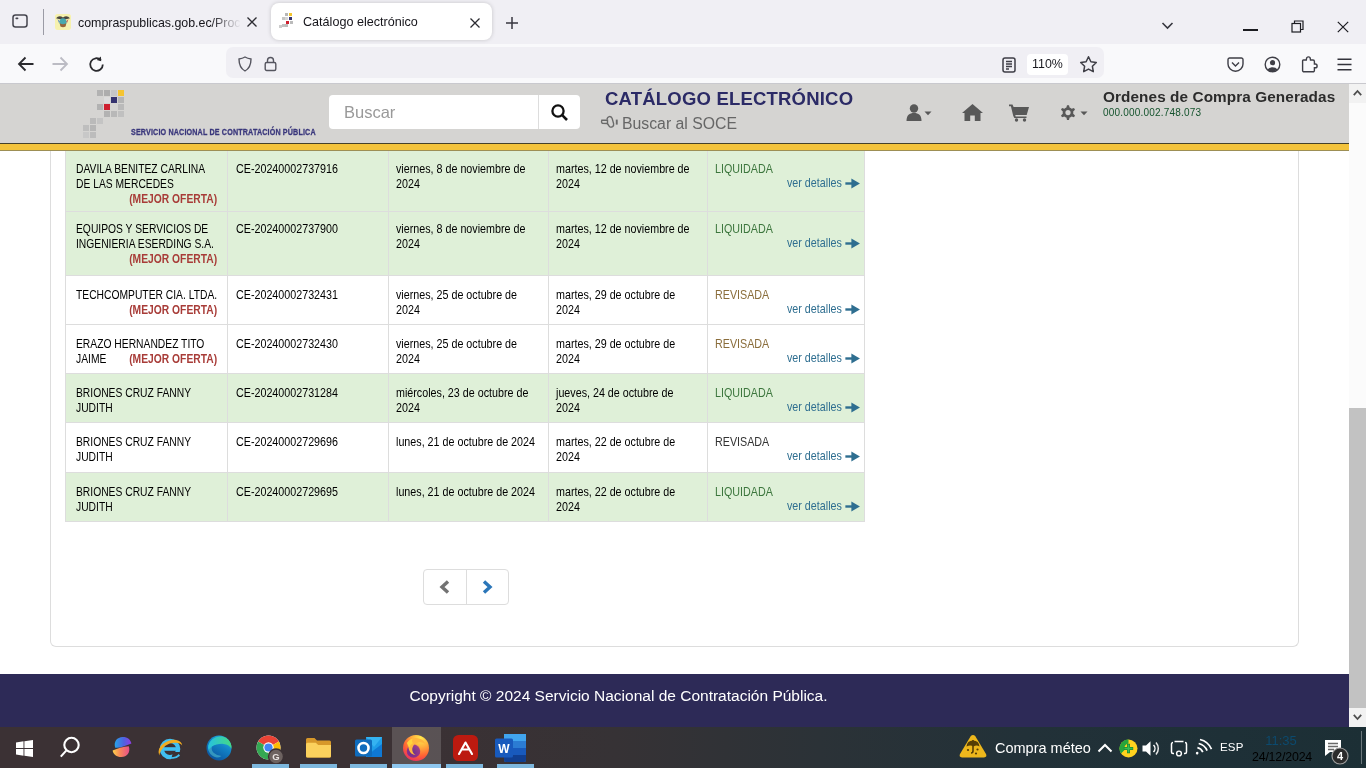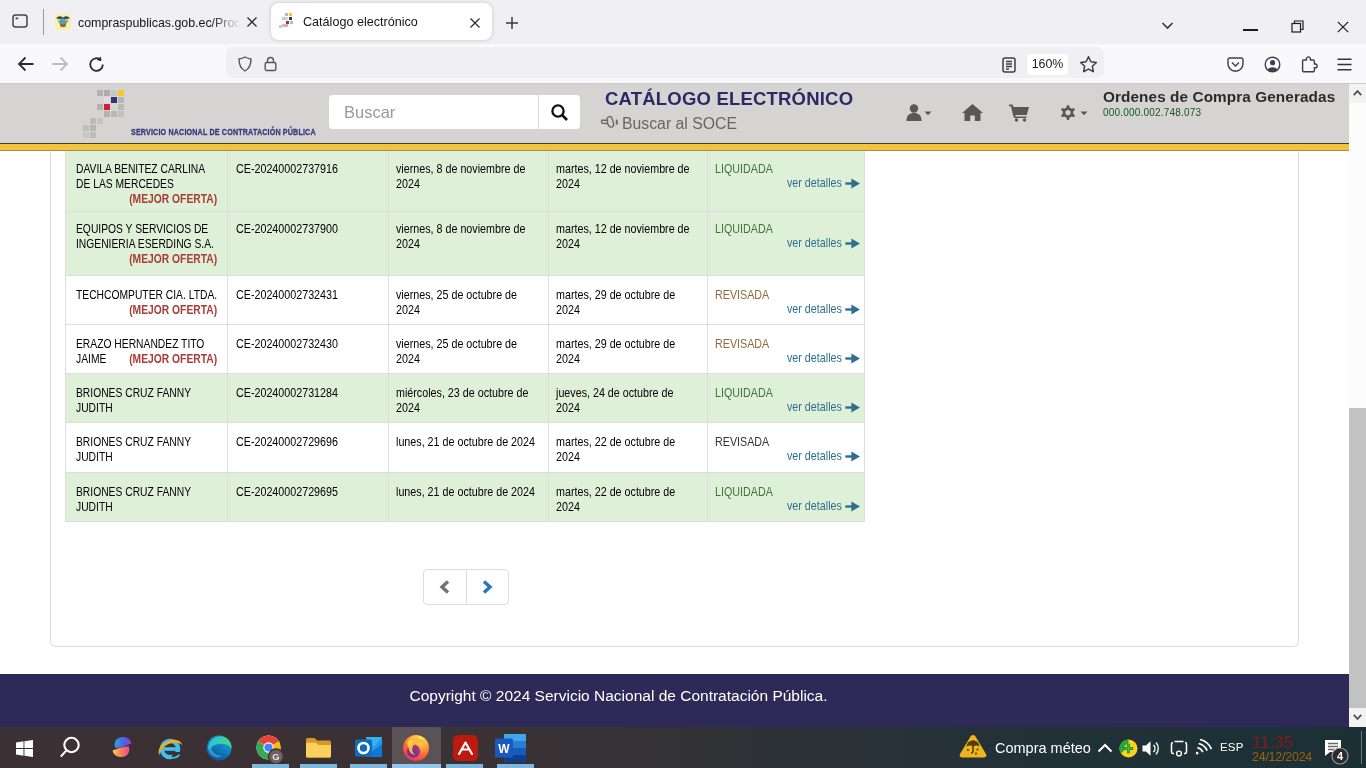--- a/index.html
+++ b/index.html
@@ -77,21 +77,21 @@
     </svg>
 <svg style="left:264px;top:56px;" width="13" height="16" viewBox="0 0 13 16">
   <rect x="1.2" y="6.5" width="10.6" height="8" rx="1.5" fill="none" stroke="#55555f" stroke-width="1.4"></rect>
   <path d="M3.5 6.5 L3.5 4.5 A3 3 0 0 1 9.5 4.5 L9.5 6.5" fill="none" stroke="#55555f" stroke-width="1.4"></path>
 </svg>
 
 <svg style="left:1002px;top:57px;" width="14" height="16" viewBox="0 0 14 16">
   <rect x="1" y="1" width="12" height="14" rx="2" fill="none" stroke="#3e3e46" stroke-width="1.5"></rect>
   <path d="M4 4.5 H10 M4 7 H10 M4 9.5 H10 M4 12 H7" stroke="#3e3e46" stroke-width="1.3"></path>
 </svg>
-<div class="abs" style="left:1027px;top:54px;width:41px;height:21px;background:#fff;border-radius:4px;font-size:12.4px;color:#1b1b21;text-align:center;line-height:21px;">160%</div>
+<div class="abs" style="left:1027px;top:54px;width:41px;height:21px;background:#fff;border-radius:4px;font-size:12.4px;color:#1b1b21;text-align:center;line-height:21px;">110%</div>
 <svg style="left:1079px;top:55px;" width="19" height="19" viewBox="0 0 19 19">
       <path d="M9.5 1.8 L11.9 6.8 L17.3 7.5 L13.4 11.3 L14.3 16.7 L9.5 14.1 L4.7 16.7 L5.6 11.3 L1.7 7.5 L7.1 6.8 Z" fill="none" stroke="#3e3e46" stroke-width="1.5" stroke-linejoin="round"></path>
     </svg>
 
 <svg style="left:1227px;top:57px;" width="17" height="16" viewBox="0 0 17 16">
   <path d="M2.5 1 H14.5 A1.6 1.6 0 0 1 16 2.6 V7 A7.5 7.2 0 0 1 1 7 V2.6 A1.6 1.6 0 0 1 2.5 1 Z" fill="none" stroke="#3e3e46" stroke-width="1.4"></path>
   <path d="M5 5.5 L8.5 9 L12 5.5" stroke="#3e3e46" stroke-width="1.4" fill="none"></path>
 </svg>
 <svg style="left:1264px;top:56px;" width="17" height="17" viewBox="0 0 17 17">
   <circle cx="8.5" cy="8.5" r="7.3" fill="none" stroke="#3e3e46" stroke-width="1.4"></circle>
@@ -428,22 +428,22 @@
 </svg>
 <svg style="left:1193px;top:740px;" width="18" height="16" viewBox="0 0 18 16">
   <g transform="rotate(38 4 13)">
     <path d="M4.2 13 m-1.3 0 a1.3 1.3 0 1 0 2.6 0 a1.3 1.3 0 1 0 -2.6 0" fill="#fff"></path>
     <path d="M1 8.5 A7.5 7.5 0 0 1 8 8.7" fill="none" stroke="#fff" stroke-width="1.7"></path>
     <path d="M-0.5 4.5 A12 12 0 0 1 10.5 4.9" fill="none" stroke="#fff" stroke-width="1.7"></path>
     <path d="M-2 0.5 A16.5 16.5 0 0 1 13 1" fill="none" stroke="#fff" stroke-width="1.7"></path>
   </g>
 </svg>
 <div class="abs" style="left:1220px;top:741px;font-size:11.5px;color:#fff;letter-spacing:0.2px;">ESP</div>
-<div class="abs" style="left:1252px;top:732.5px;width:58px;font-size:17px;color:#7f1d1d;">11:35</div>
-<div class="abs" style="left:1252px;top:750px;width:58px;text-align:right;font-size:12.4px;color:#a16207;letter-spacing:-0.2px;">24/12/2024</div>
+<div class="abs" style="left:1252px;top:732.5px;width:58px;text-align:center;font-size:13px;color:#0c4a6e;">11:35</div>
+<div class="abs" style="left:1252px;top:750px;width:58px;text-align:right;font-size:12.4px;color:#000000;letter-spacing:-0.2px;">24/12/2024</div>
 <svg style="left:1324px;top:739px;" width="18" height="17" viewBox="0 0 18 17">
   <path d="M1 1 h16 v12 h-11 l-5 4 z" fill="#fff"></path>
   <path d="M4 4.5 h10 M4 7.5 h10 M4 10.5 h6" stroke="#6a6a6a" stroke-width="1.4"></path>
 </svg>
 
 <svg style="left:1331px;top:747px;" width="18" height="18" viewBox="0 0 18 18">
   <circle cx="9" cy="9" r="8" fill="#2b2b2b" stroke="#9a9a9a" stroke-width="1.2"></circle>
   <text x="9" y="13" font-size="11" fill="#fff" text-anchor="middle" font-family="Liberation Sans" font-weight="bold">4</text>
 </svg>
 <div class="abs" style="left:1361px;top:731px;width:1px;height:33px;background:rgba(255,255,255,0.35);"></div>

